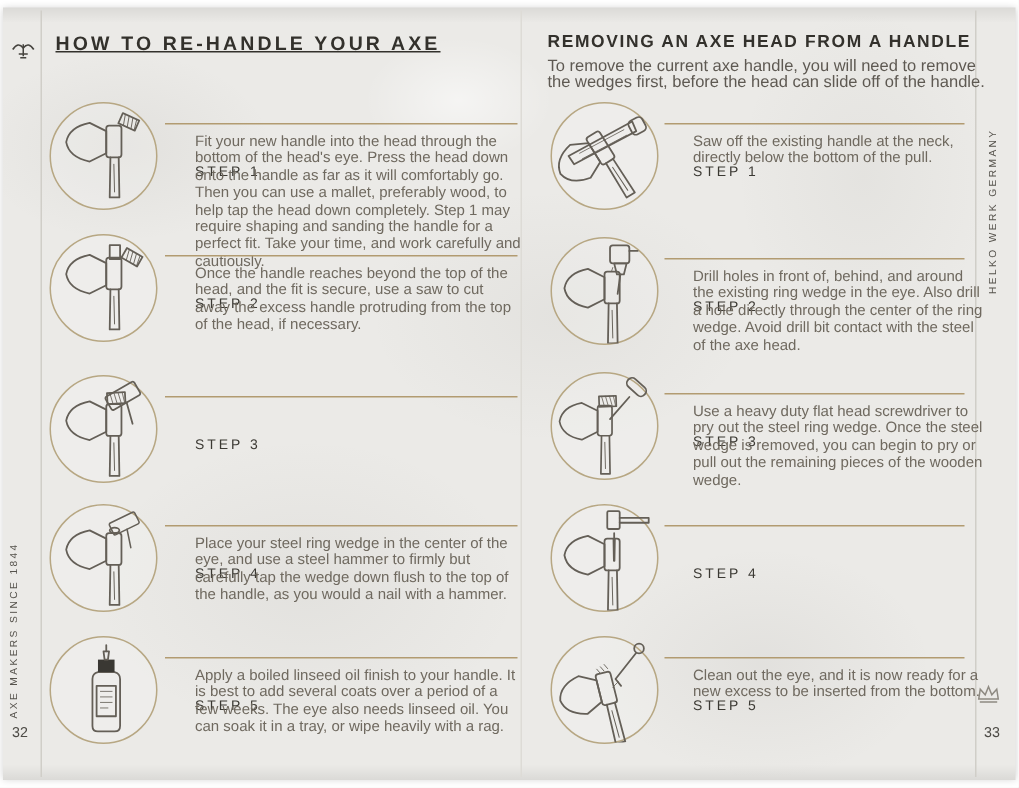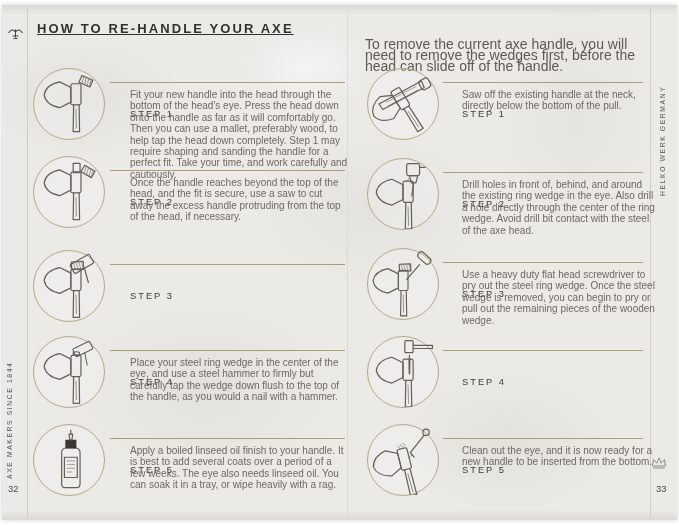--- a/index.html
+++ b/index.html
@@ -13,21 +13,21 @@
       radial-gradient(200px 140px at 30% 75%, rgba(116,113,106,.07), transparent 70%),
       radial-gradient(160px 110px at 75% 85%, rgba(120,116,110,.08), transparent 70%),
       radial-gradient(90px 60px at 45% 12%, rgba(255,255,255,.5), transparent 70%),
       linear-gradient(180deg, rgba(0,0,0,.07), transparent 2%, transparent 98%, rgba(0,0,0,.07));
     box-shadow:0 0 5px rgba(0,0,0,.18);}
   .vrule{position:absolute;top:7px;bottom:7px;width:1px;background:#d0cec8;}
   #rule-center{background:#dddbd6;}
   .page-title{position:absolute;font-weight:700;color:#33312c;white-space:nowrap;}
   #title-left{left:37px;top:21px;font-size:13px;letter-spacing:2.1px;text-decoration:underline;}
   #title-right{left:365px;top:21px;font-size:11.6px;letter-spacing:1.1px;}
-  .intro{position:absolute;left:365px;top:39px;width:295px;font-size:14px;line-height:11px;color:#5e5952;}
+  .intro{position:absolute;left:365px;top:39px;width:295px;font-size:11px;line-height:11px;color:#5e5952;}
   .step{position:absolute;width:325px;height:90px;}
   .step .circ{position:absolute;left:0;top:0;width:70px;height:70px;border:1.2px solid #b7a783;
               border-radius:50%;background:rgba(255,255,255,.18);}
   .step .circ svg{width:70px;height:70px;display:block;}
   .step .label{position:absolute;top:1px;font-size:9.3px;letter-spacing:2px;font-weight:400;
                color:#3b3933;white-space:nowrap;margin-top:40px;}
   .step .rule{position:absolute;top:14px;height:1px;background:#b29b71;}
   .step .txt{position:absolute;top:21px;font-size:10px;line-height:11.4px;color:#6f695f;}
   .pl{left:33px;} .pr{left:367px;}
   .pl .label{left:97px;} .pl .rule{left:77px;width:235px;} .pl .txt{left:97px;width:218px;}
@@ -82,20 +82,21 @@
     <path d="M2.5 10 L3.5 3.5 L6.8 7.2 L9 1.8 L11.2 7.2 L14.5 3.5 L15.5 10 Z" stroke="#8e8a82" fill="none" stroke-width="1"></path>
     <path d="M3.2 12 L14.8 12" stroke="#8e8a82" stroke-width="1"></path>
   </svg>
 
   <div class="edge-text" id="edge-left">AXE MAKERS SINCE 1844</div>
   <div class="edge-text" id="edge-right">HELKO WERK GERMANY</div>
   <div class="pagenum" id="pn-left">32</div>
   <div class="pagenum" id="pn-right">33</div>
 
   <div class="page-title" id="title-left">HOW TO RE-HANDLE YOUR AXE</div>
+  <div class="page-title" id="title-right">REMOVING AN AXE HEAD FROM A HANDLE</div>
   <div class="intro">To remove the current axe handle, you will need to remove the wedges first, before the head can slide off of the handle.</div>
 
   <div class="step pl" style="top:68px">
     <div class="circ">
       <svg viewBox="0 0 76 76">
           <use href="#axe-upright"></use>
           <use href="#wedge" transform="translate(52 7) rotate(24)"></use>
         </svg>
     </div>
     <div class="label">STEP 1</div>
@@ -245,15 +246,15 @@
           </g>
         <g class="ink" stroke-width="1.1">
           <circle cx="63" cy="8" r="3.5"></circle>
           <path d="M61 11 L46 30 L50 35"></path>
           <path class="ink-thin" d="M48 32 L44 36"></path>
         </g>
       </svg>
     </div>
     <div class="label">STEP 5</div>
     <div class="rule"></div>
-    <div class="txt">Clean out the eye, and it is now ready for a new handle to be inserted from the bottom.</div>
+    <div class="txt">Clean out the eye, and it is now ready for a new excess to be inserted from the bottom.</div>
   </div>
 </div>
 
 </body></html>

